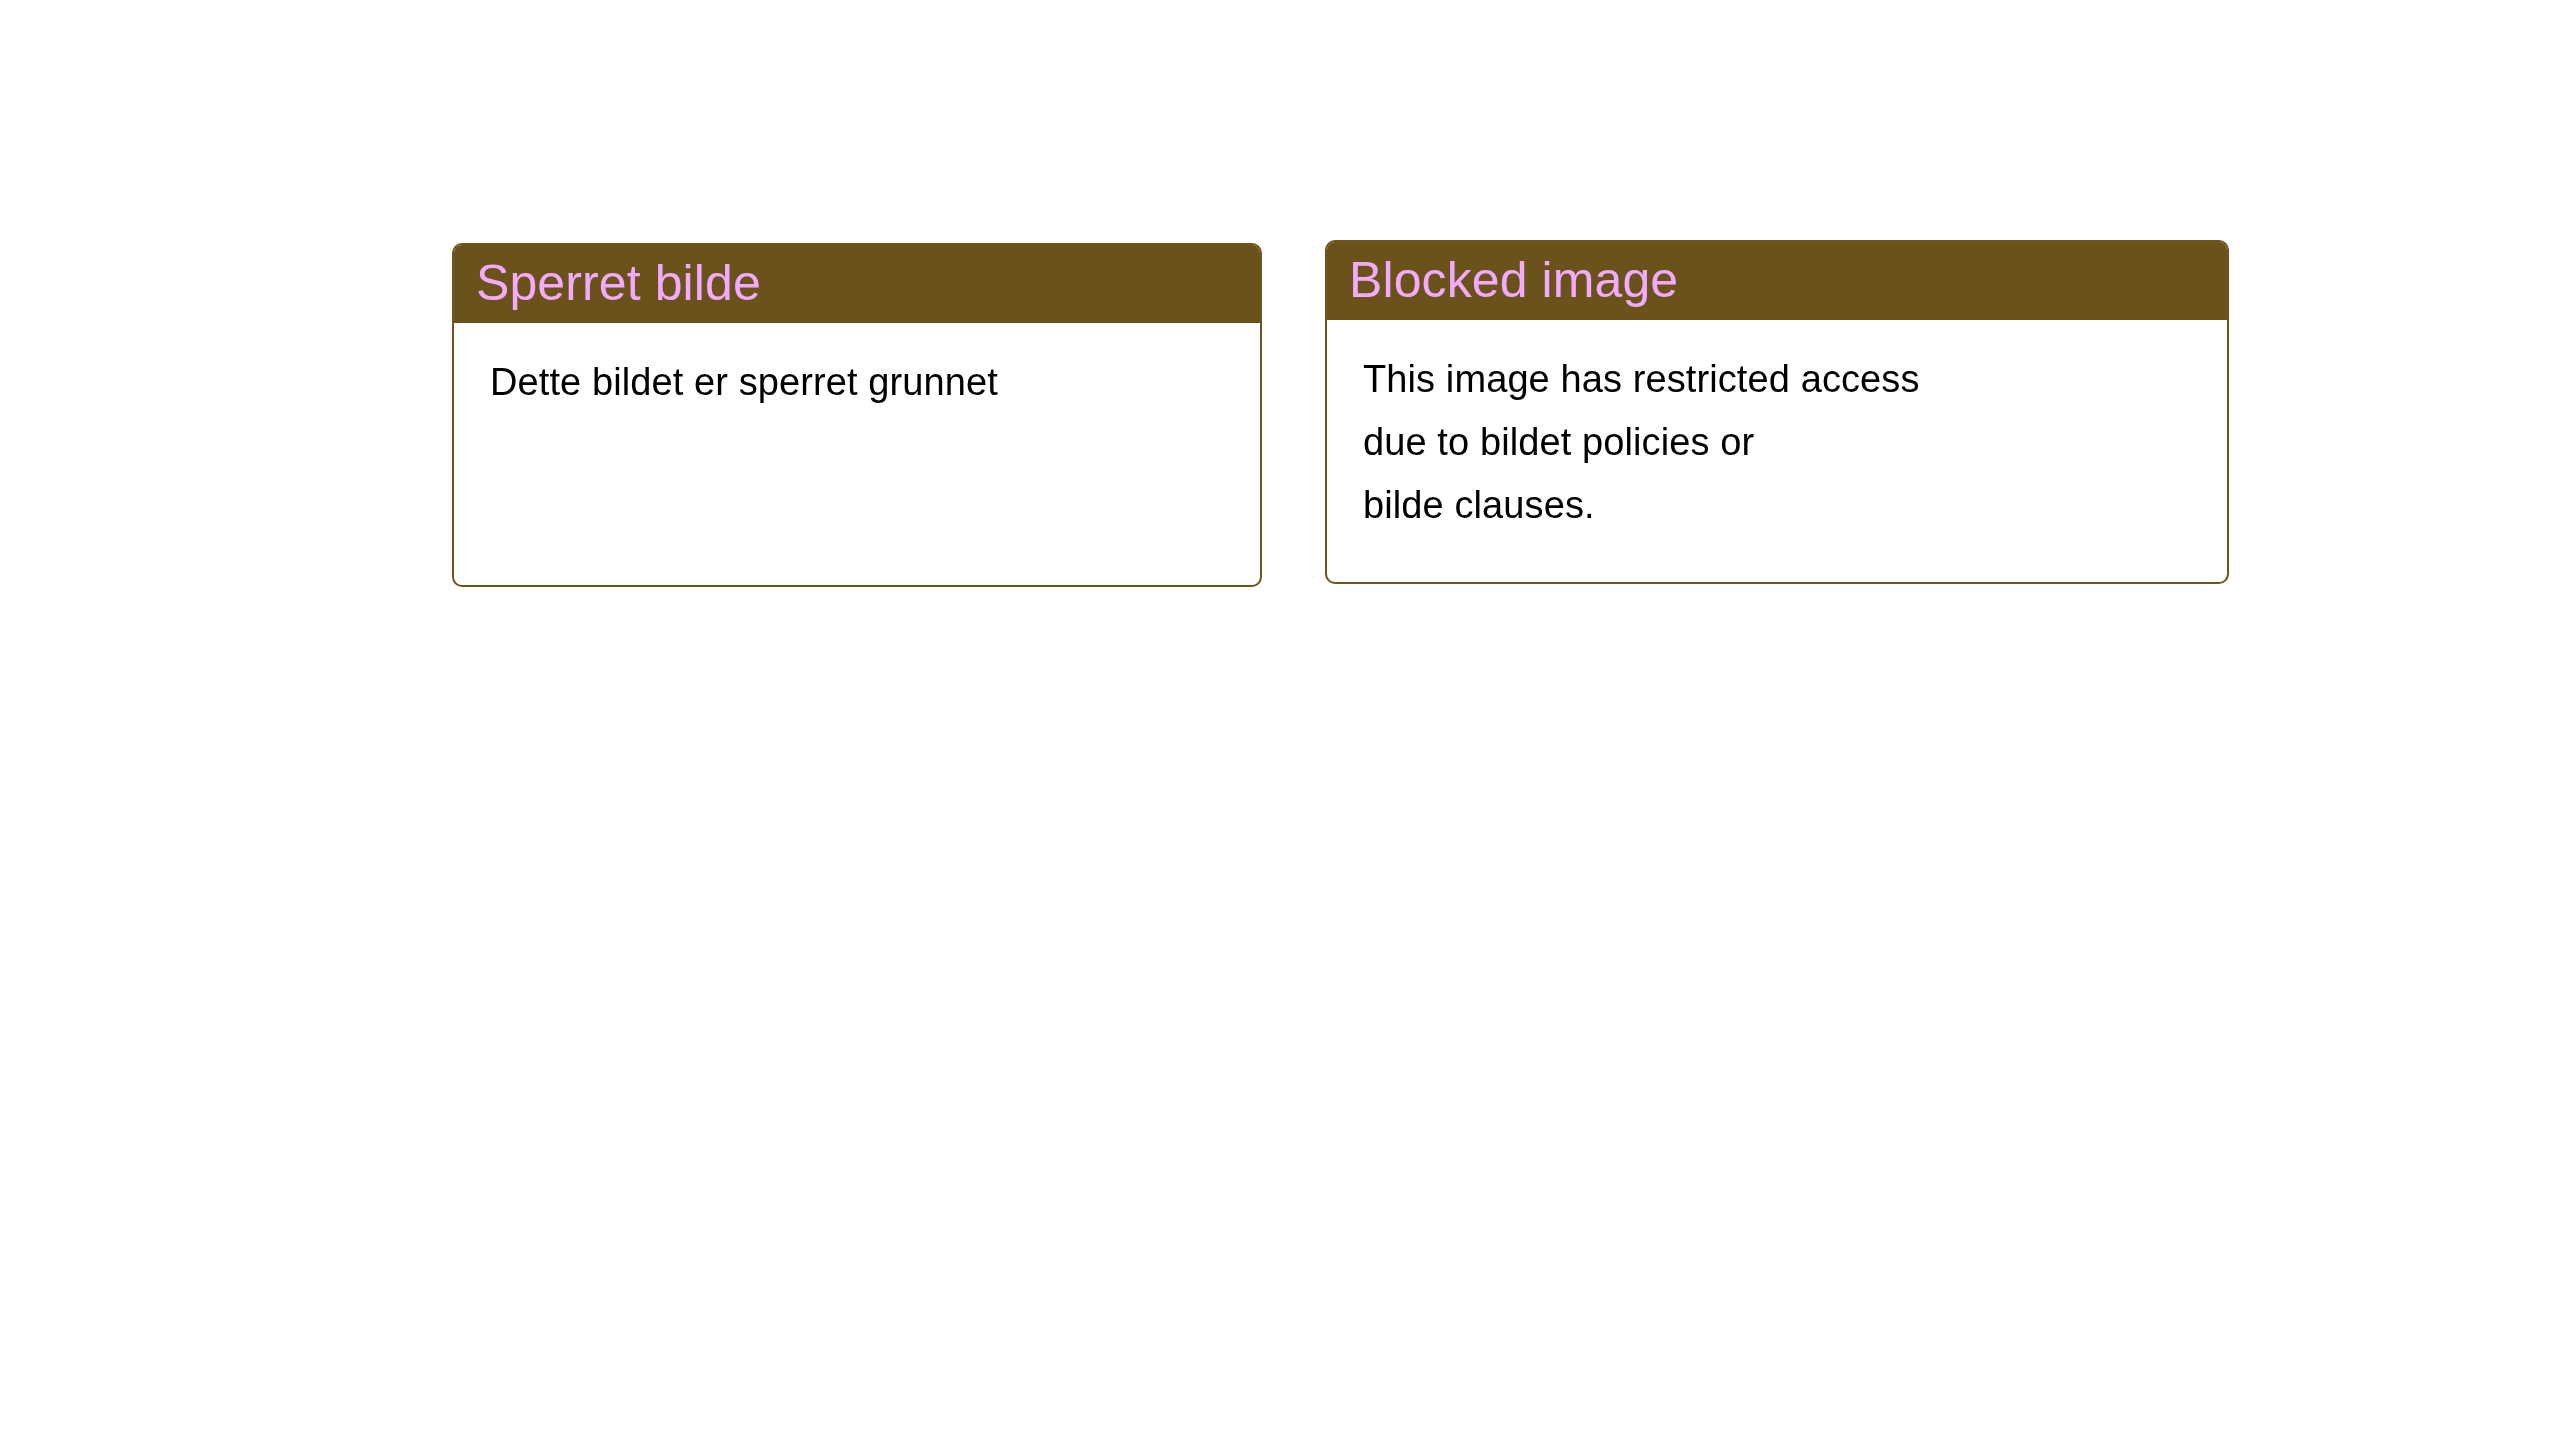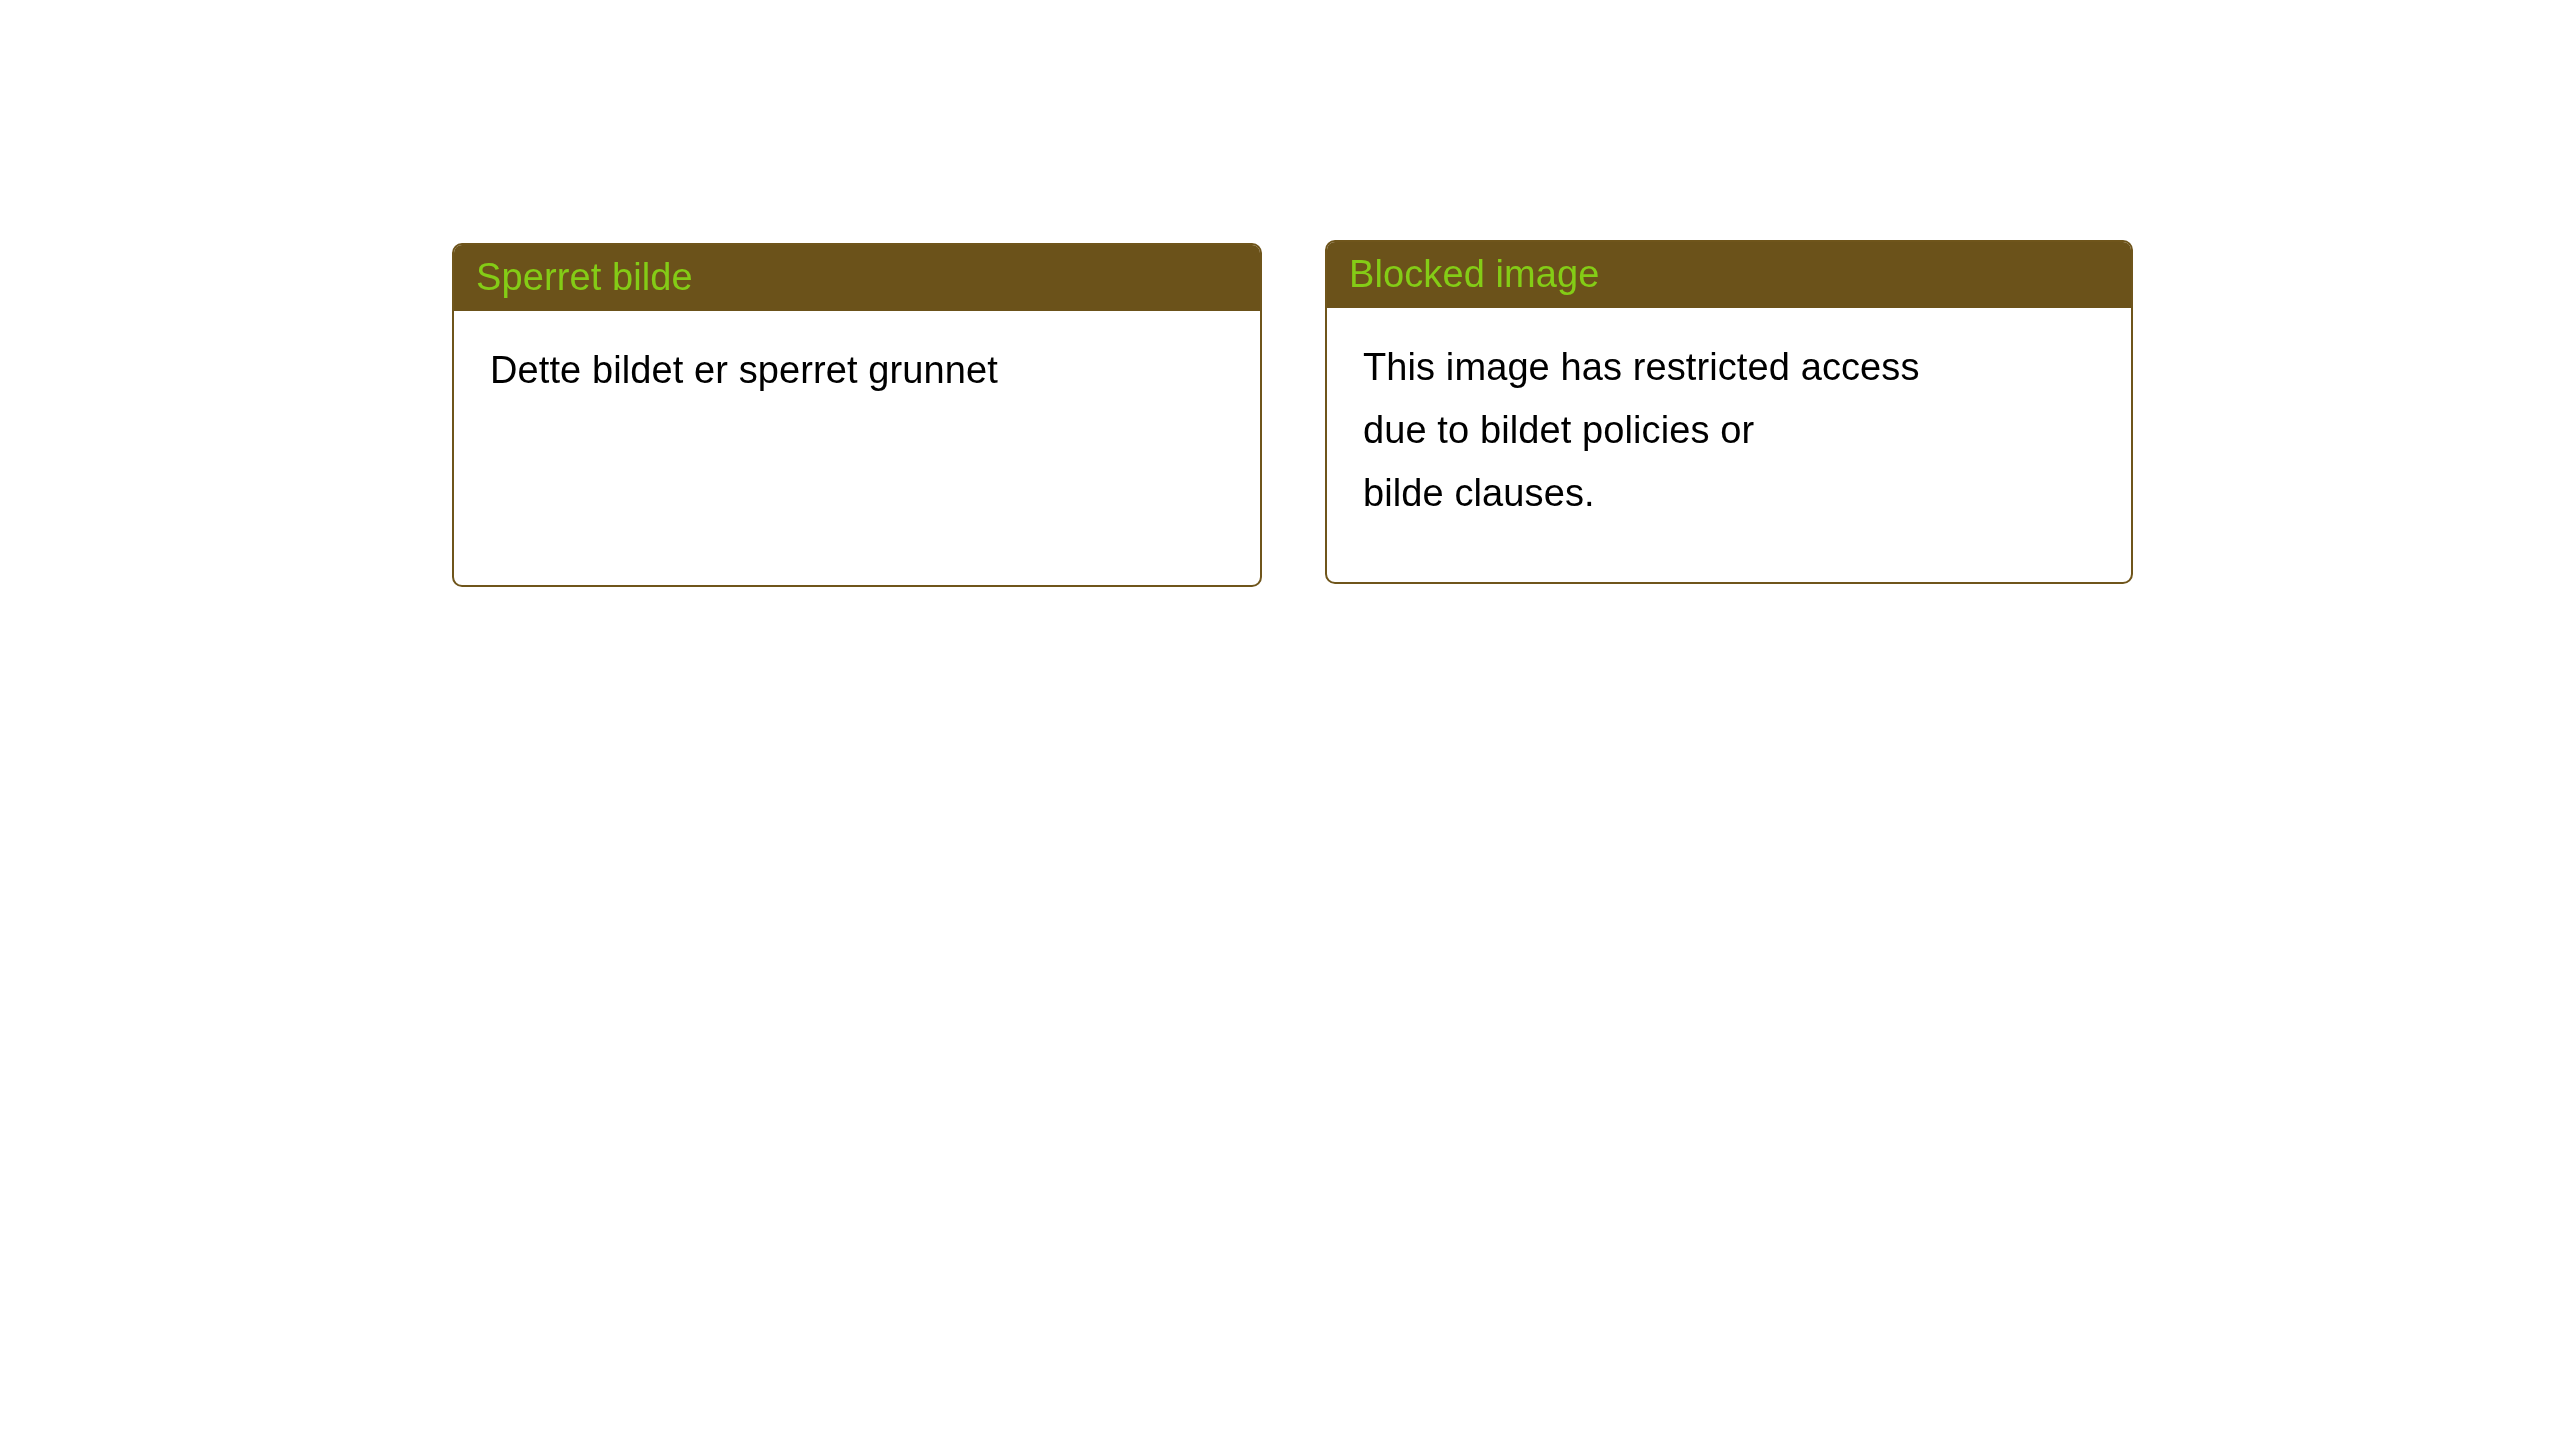--- a/index.html
+++ b/index.html
@@ -24,22 +24,22 @@
     position: absolute;
     box-sizing: border-box;
     background: #ffffff;
     border: 2px solid #6f551b;
     border-radius: 10px;
     overflow: hidden;
   }
   .panel-header {
     box-sizing: border-box;
     background: #6b521a;
-    color: #84cc16;
-    font-size: 38px;
+    color: #f0abfc;
+    font-size: 50px;
     line-height: 1.0;
     padding: 13px 22px 15px 22px;
     letter-spacing: 0.1px;
     white-space: nowrap;
   }
   .panel-body {
     box-sizing: border-box;
     padding: 22px 24px 0 24px;
     color: #000000;
     font-size: 38px;
@@ -52,21 +52,21 @@
   
   #panel-no {
     left: 452px;
     top: 243px;
     width: 810px;
     height: 344px;
   }
   #panel-en {
     left: 1325px;
     top: 240px;
-    width: 808px;
+    width: 904px;
     height: 344px;
   }
 </style>
 </head>
 <body>
 
 <div id="stage">
 
   <div class="panel" id="panel-no">
     <div class="panel-header">Sperret bilde</div>

